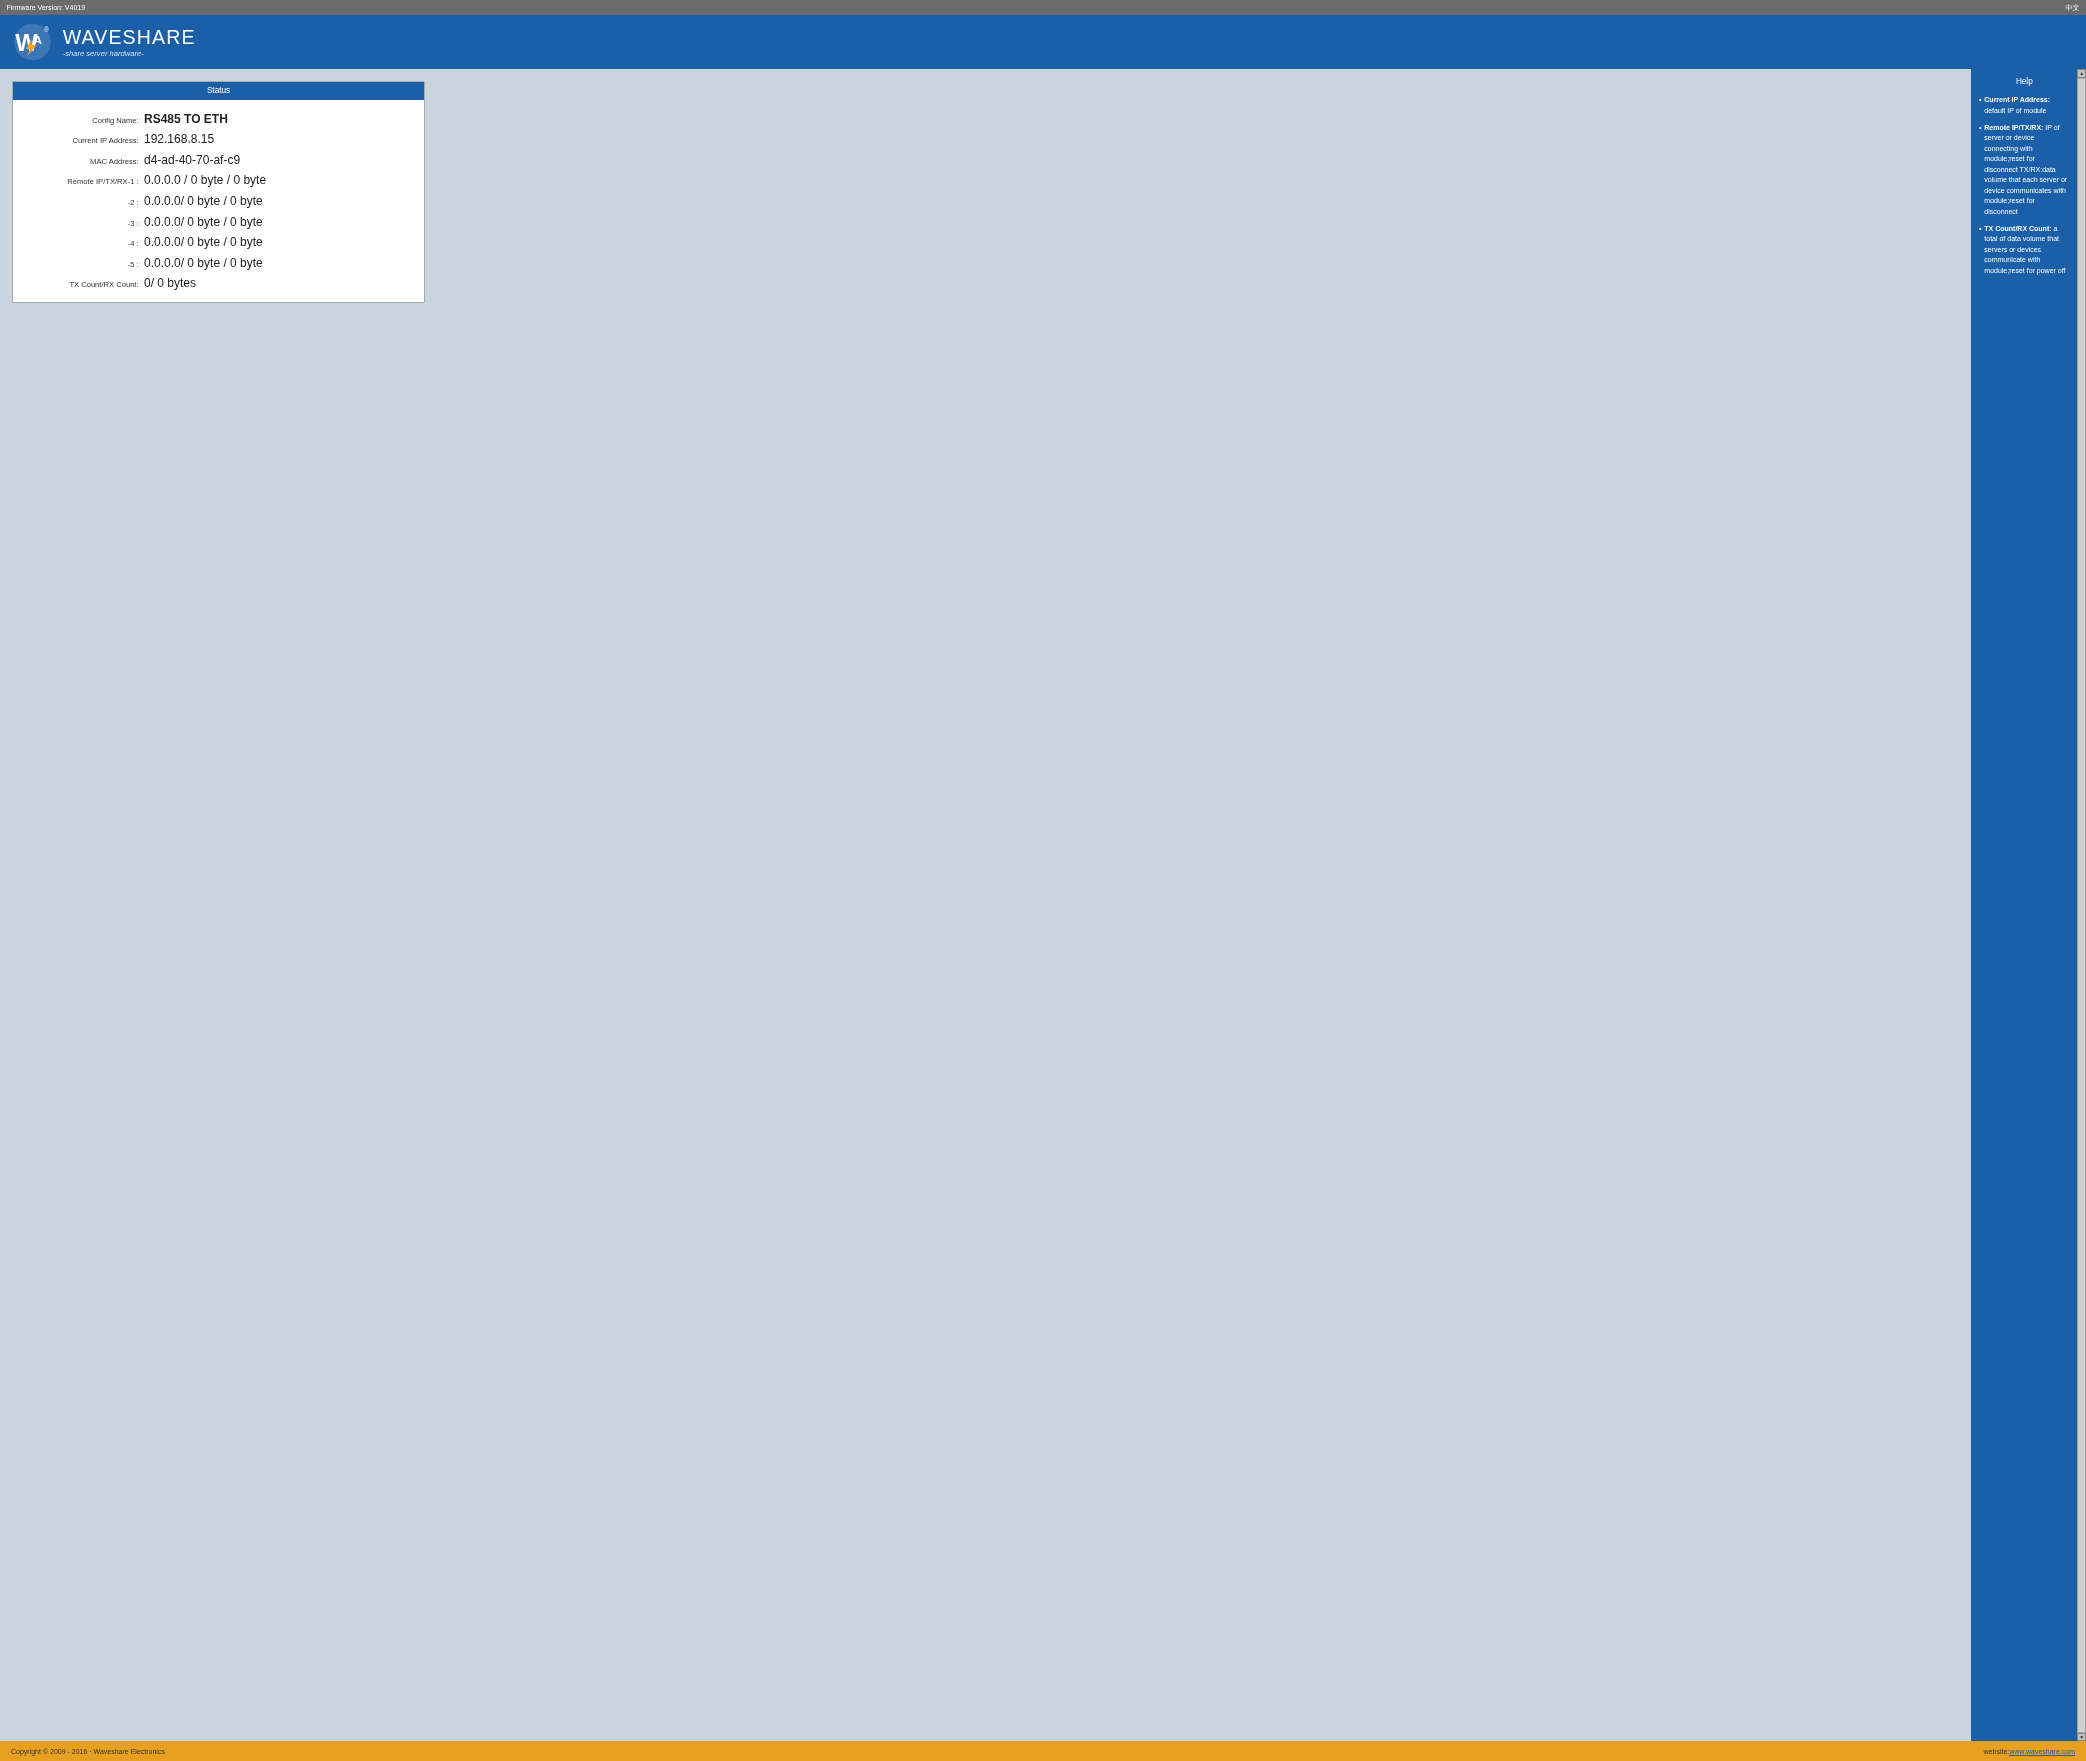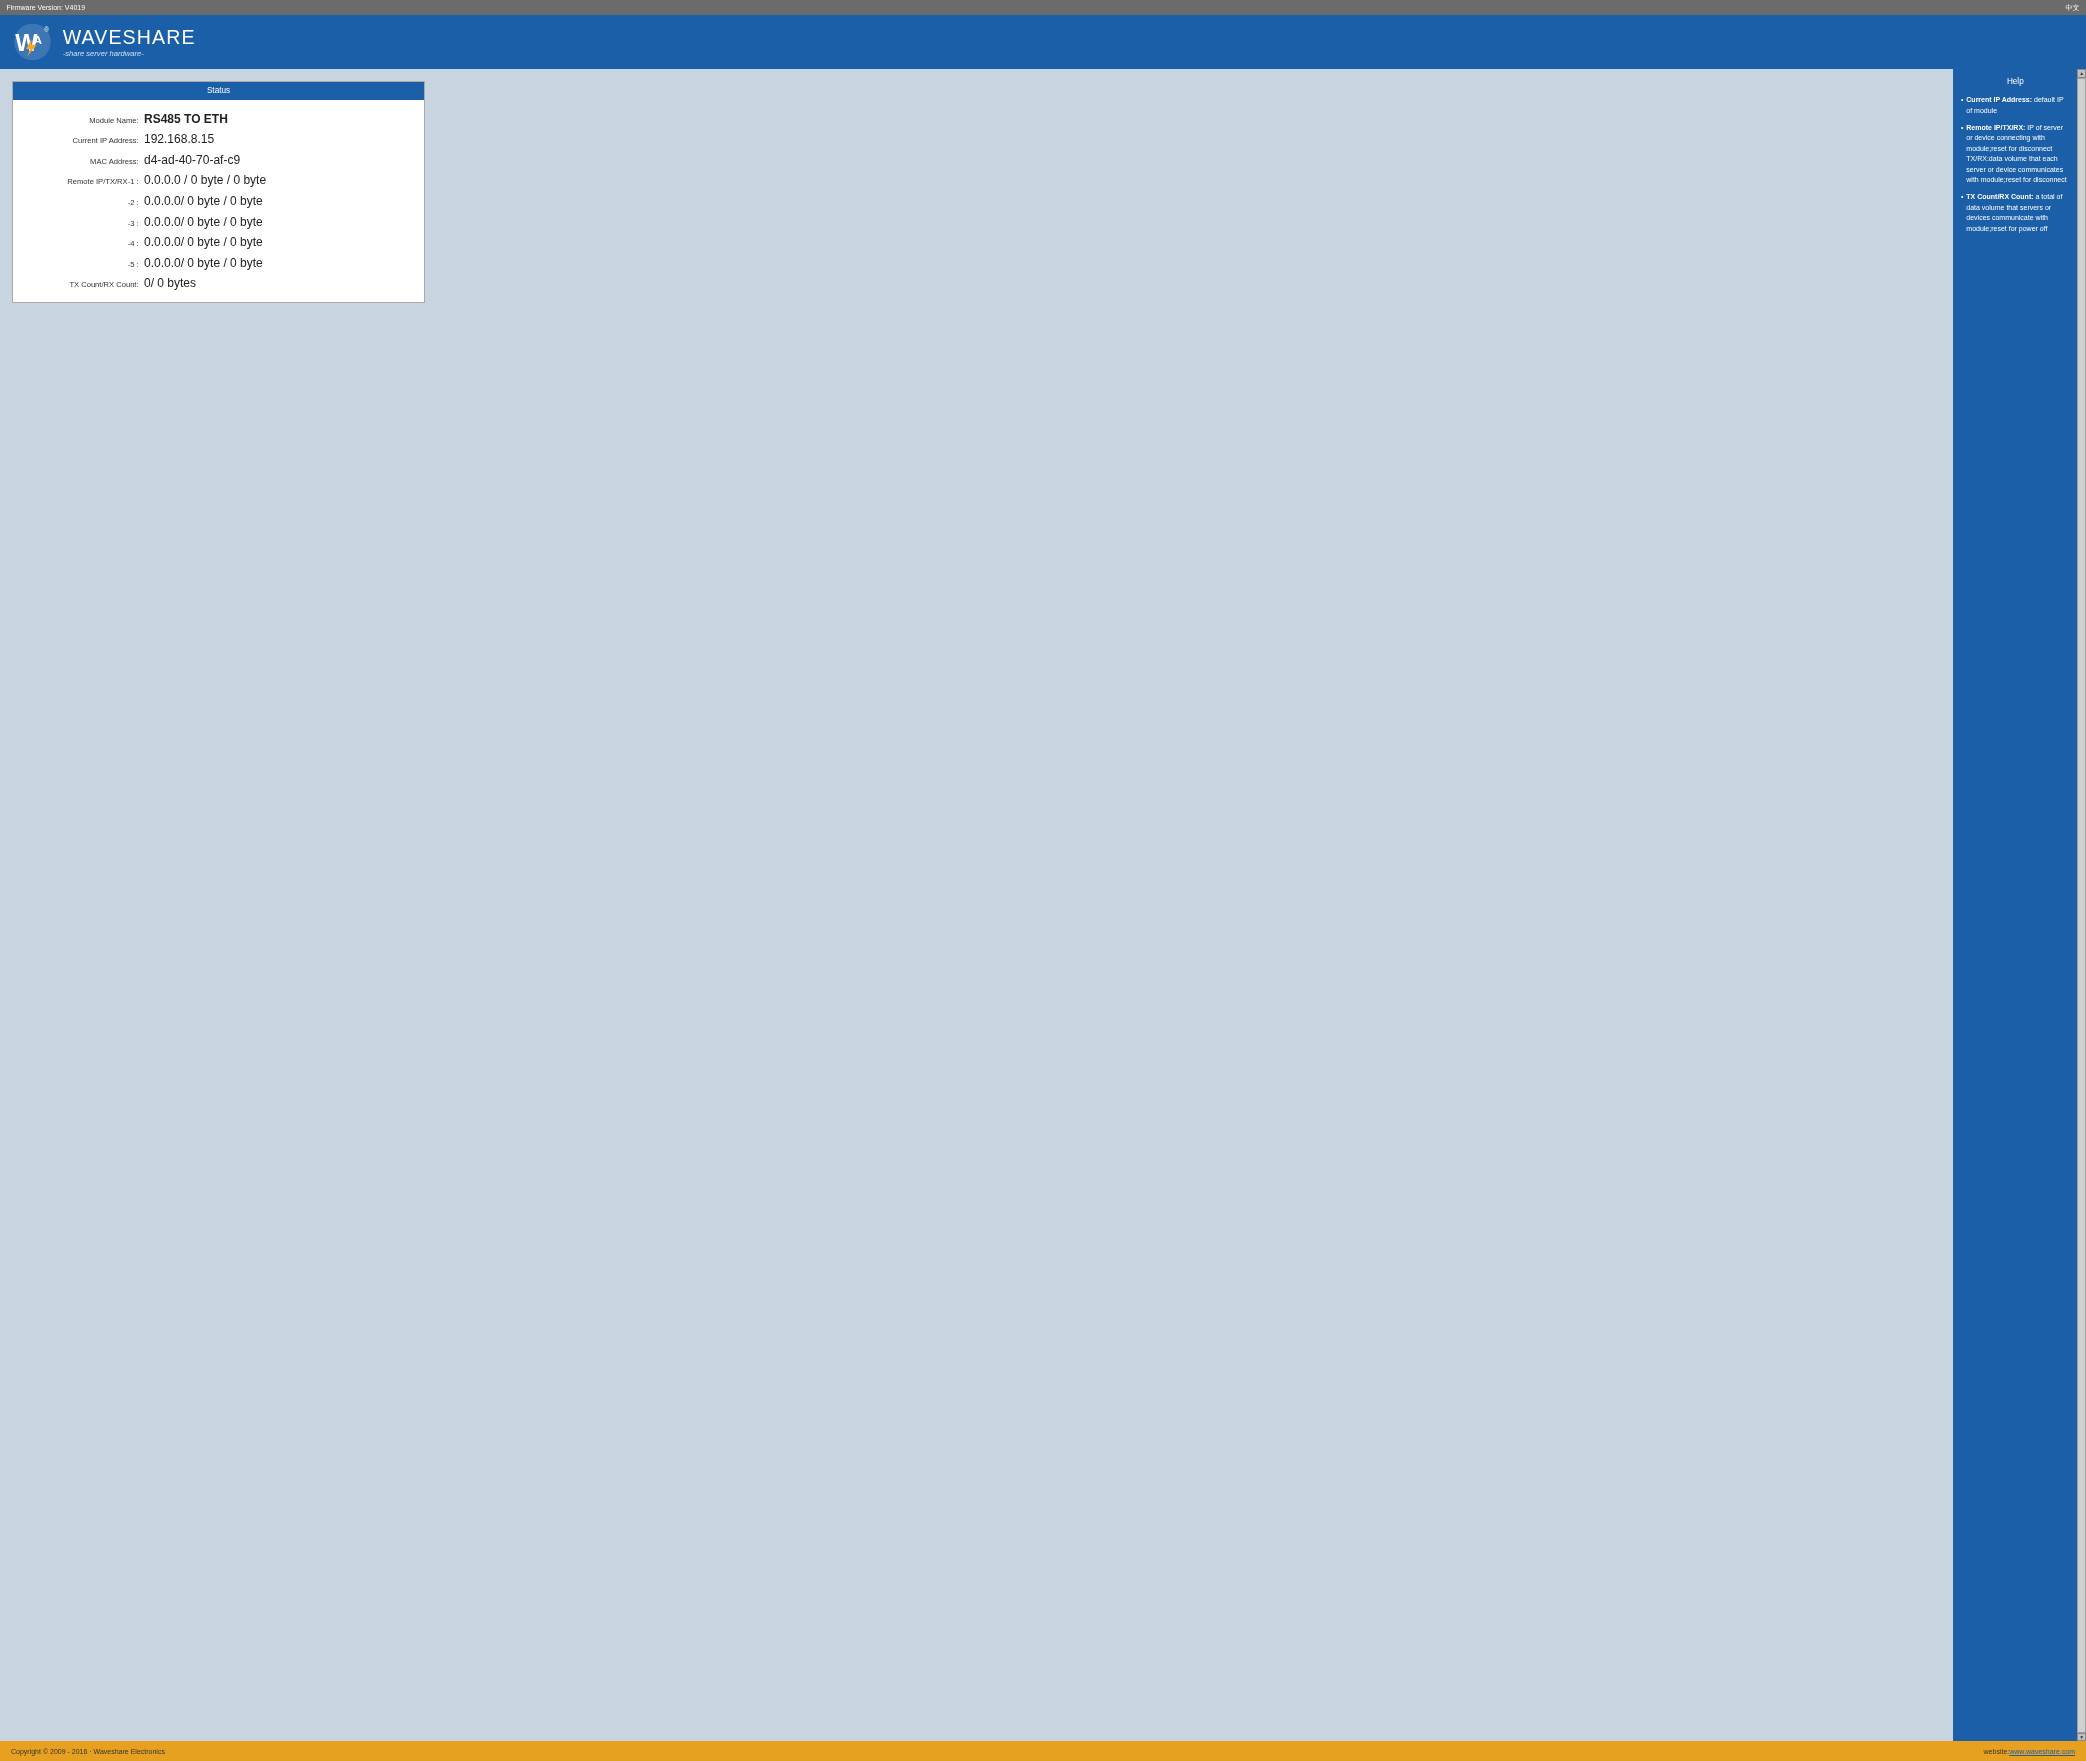--- a/index.html
+++ b/index.html
@@ -137,21 +137,21 @@
       color: #222;
       font-size: 12px;
     }
 
     .status-value.bold {
       font-weight: bold;
     }
 
     
     #help-panel {
-      width: 124px;
+      width: 106px;
       background: #1a5fa8;
       color: #fff;
       flex-shrink: 0;
       padding: 6.5px 7.6px;
       font-size: 7px;
       line-height: 1.5;
       overflow-y: auto;
     }
 
     #help-title {
@@ -262,21 +262,21 @@
 </div>
 
 <div id="main-layout">
 
 
   <div id="content-area">
     <div id="status-panel">
       <div id="status-header">Status</div>
       <div id="status-table">
       <div class="status-row">
-            <span class="status-label">Module Name:</span>
+            <span class="status-label">Config Name:</span>
             <span class="status-value bold">RS485 TO ETH</span>
           </div>
           <div class="status-row">
             <span class="status-label">Current IP Address:</span>
             <span class="status-value">192.168.8.15</span>
           </div>
           <div class="status-row">
             <span class="status-label">MAC Address:</span>
             <span class="status-value">d4-ad-40-70-af-c9</span>
           </div>

